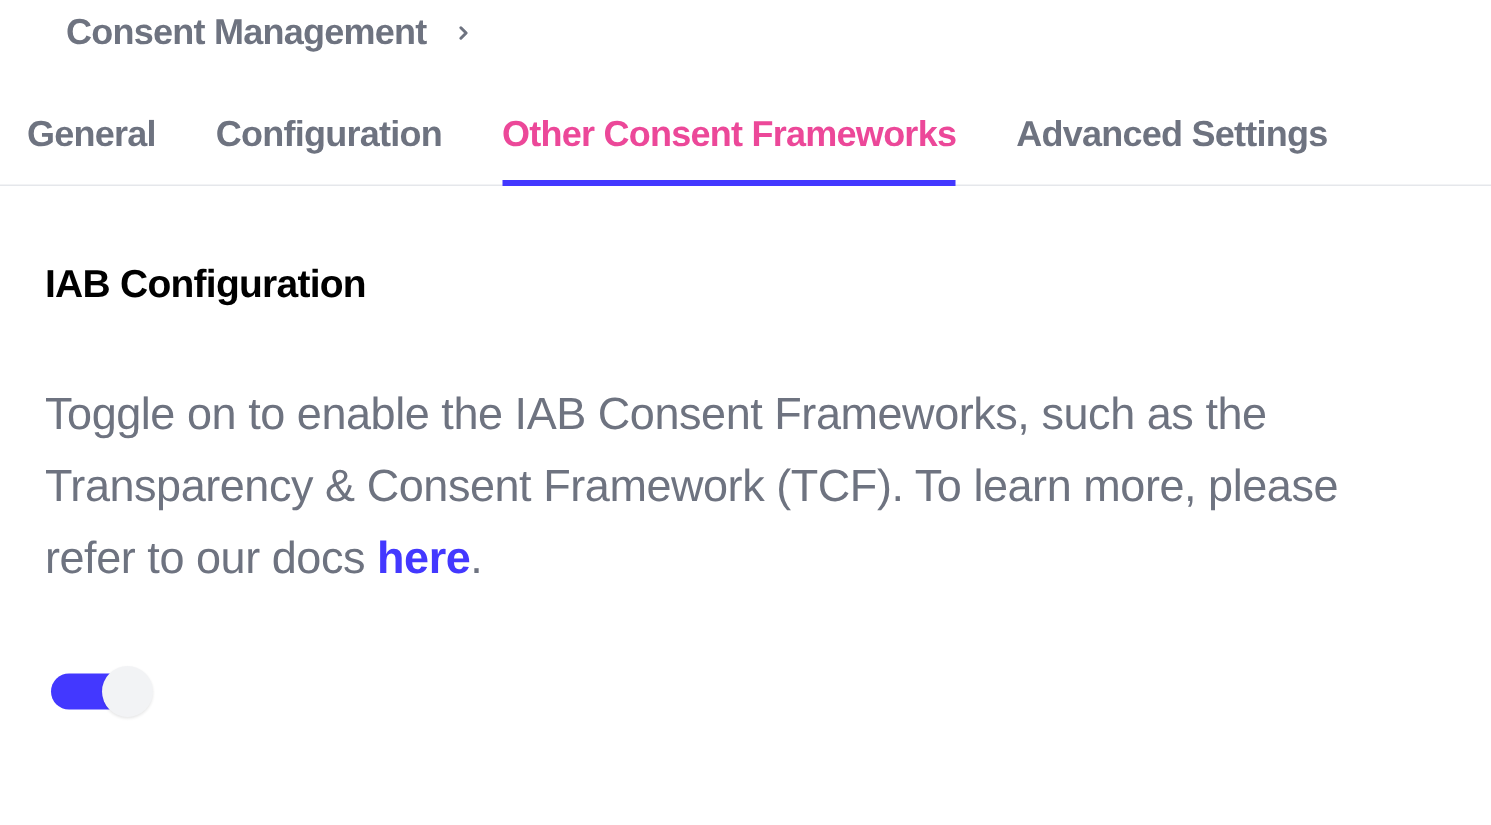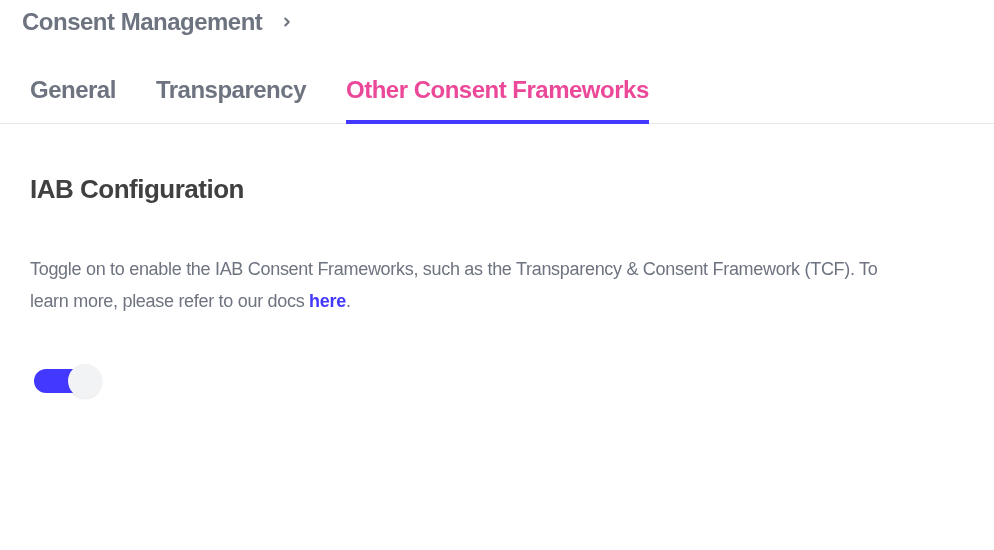--- a/index.html
+++ b/index.html
@@ -11,40 +11,40 @@
       font-family: -apple-system, BlinkMacSystemFont, "Segoe UI", Helvetica, Arial, sans-serif;
       background: #ffffff;
       width: 994px;
       height: 550px;
       padding: 0;
     }
     .breadcrumb {
       display: flex;
       align-items: center;
       gap: 18px;
-      padding: 8px 30px 0 22px;
+      padding: 8px 30px 0 44px;
     }
     .breadcrumb-item {
       font-size: 24px;
       font-weight: 700;
       color: #6e7380;
       letter-spacing: -0.5px;
     }
     .breadcrumb-item.current {
       color: #1a1d24;
     }
     .breadcrumb-sep {
       display: inline-flex;
       align-items: center;
       color: #6e7380;
     }
     .tabs {
       display: flex;
       gap: 40px;
-      padding: 0 30px;
+      padding: 0 18px;
       margin-top: 40px;
       border-bottom: 1px solid #e5e7eb;
     }
     .tab {
       font-size: 24px;
       font-weight: 700;
       color: #6e7380;
       padding-bottom: 16px;
       margin-bottom: -1px;
       border-bottom: 4px solid transparent;
@@ -54,27 +54,27 @@
     .tab.active {
       color: #ec4899;
       border-bottom-color: #4338ff;
     }
     .content {
       padding: 50px 30px 0 30px;
     }
     .section-title {
       font-size: 26px;
       font-weight: 800;
-      color: #404040;
+      color: #000000;
       letter-spacing: -0.5px;
     }
     .section-desc {
       margin-top: 48px;
-      font-size: 18px;
-      line-height: 32px;
+      font-size: 30px;
+      line-height: 48px;
       color: #6e7380;
       max-width: 870px;
       letter-spacing: -0.3px;
     }
     .section-desc .link {
       color: #4338ff;
       font-weight: 700;
       text-decoration: none;
       cursor: pointer;
     }
@@ -115,22 +115,23 @@
   <span class="breadcrumb-item">Consent Management</span>
   <span class="breadcrumb-sep">
     <svg width="14" height="14" viewBox="0 0 24 24" fill="none" stroke="#6e7380" stroke-width="3.5" stroke-linecap="round" stroke-linejoin="round">
         <polyline points="9 18 15 12 9 6"></polyline>
       </svg>
   </span>
 </div>
 
 <div class="tabs">
   <div class="tab">General</div>
-  <div class="tab">Transparency</div>
+  <div class="tab">Configuration</div>
   <div class="tab active">Other Consent Frameworks</div>
+  <div class="tab">Advanced Settings</div>
 </div>
 
 <div class="content">
   <h2 class="section-title">IAB Configuration</h2>
   <p class="section-desc">
     <span>Toggle on to enable the IAB Consent Frameworks, such as the Transparency &amp; Consent Framework (TCF). To learn more, please refer to our docs </span><a class="link">here</a><span>.</span>
   </p>
   <div class="toggle-wrap">
     <div class="toggle">
       <div class="toggle-track"></div>

